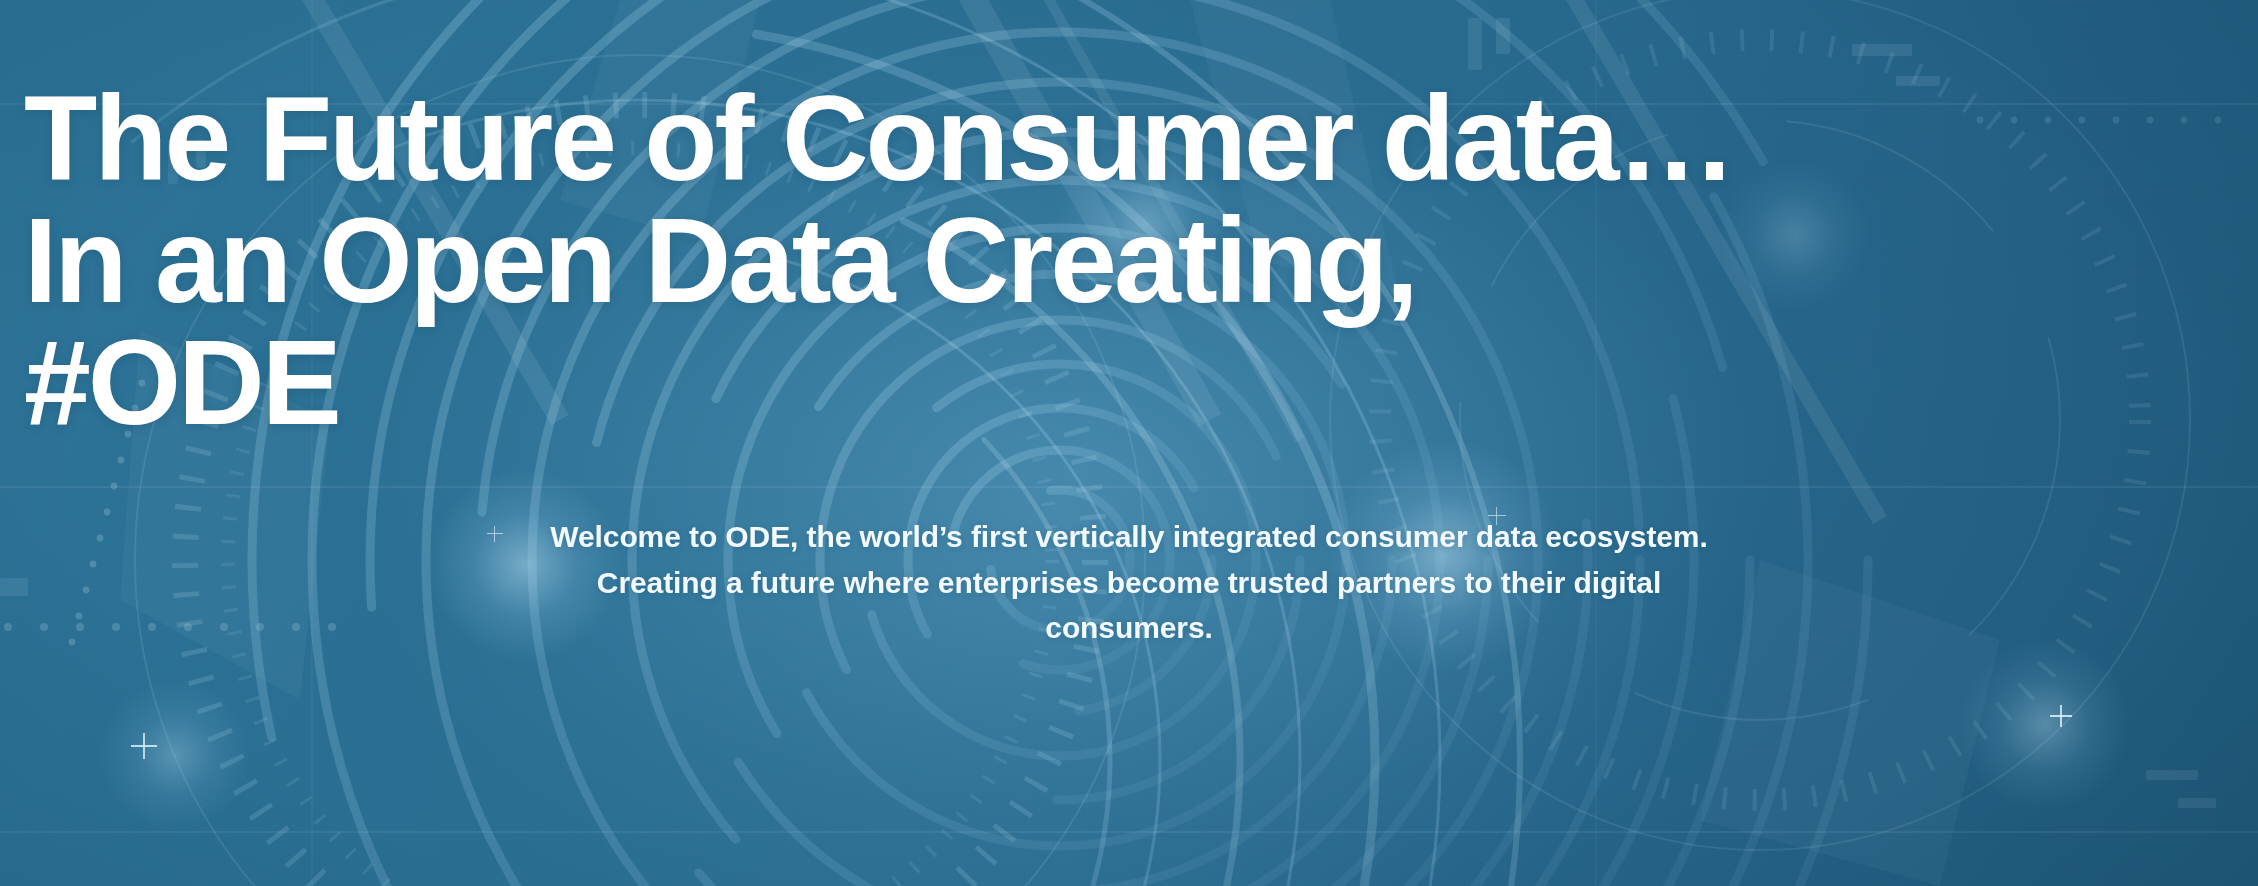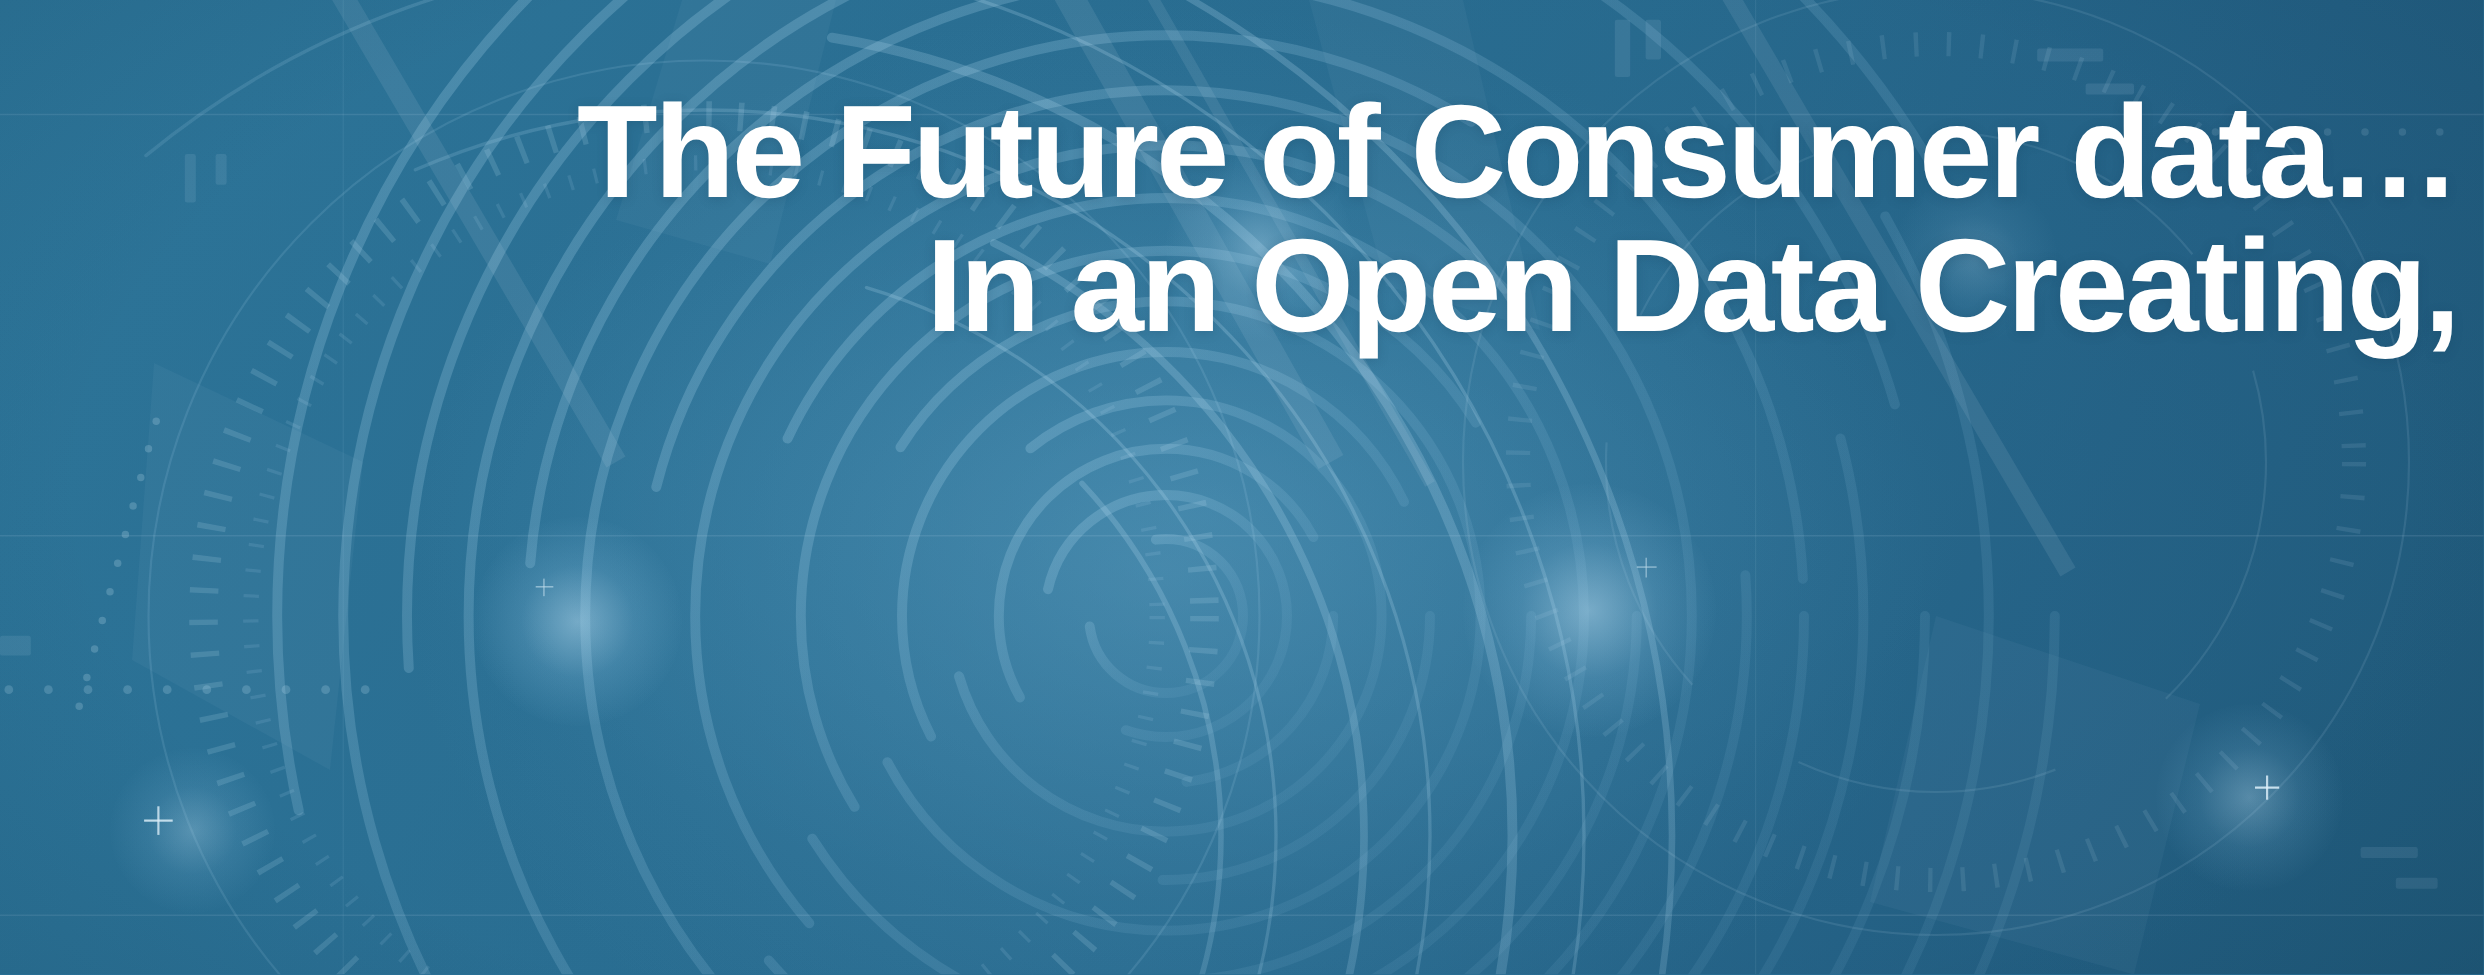--- a/index.html
+++ b/index.html
@@ -84,21 +84,21 @@
     height: 886px;
     display: flex;
     flex-direction: column;
     align-items: center;
     justify-content: flex-start;
     padding-top: 78px;
   }
 
   .headline {
     width: 2210px;
-    text-align: right;
+    text-align: left;
     color: #ffffff;
     font-family: "Liberation Sans", sans-serif;
     font-weight: bold;
     font-size: 118px;
     line-height: 1.0;
     letter-spacing: -2.5px;
     text-shadow: 0 2px 10px rgba(16,60,88,0.22);
   }
   .headline .hl-line { display: block; white-space: nowrap; }
   .headline .hl-line.l1 { font-size: 120px; letter-spacing: -3px; }
@@ -280,17 +280,23 @@
     <div class="sparkle s4"></div>
   </div>
 
   <div class="vignette"></div>
 
   <div class="content">
 
     <h1 class="headline">
       <span class="hl-line l1">The Future of Consumer data…</span>
       <span class="hl-line l2">In an Open Data Creating,</span>
+      <span class="hl-line l3">#ODE</span>
     </h1>
 
+    <p class="subtitle">
+      <span class="sub-line">Welcome to ODE, the world’s first vertically integrated consumer data ecosystem.</span>
+      <span class="sub-line">Creating a future where enterprises become trusted partners to their digital</span>
+      <span class="sub-line">consumers.</span>
+    </p>
 
   </div>
 </div>
 
 </body></html>

